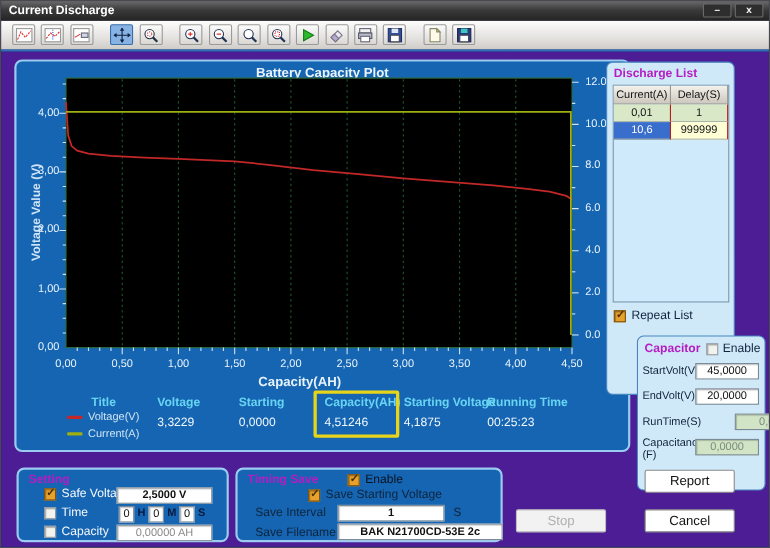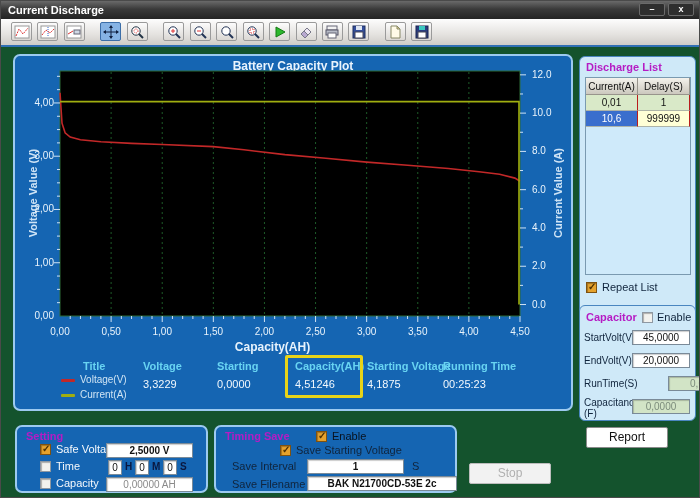--- a/index.html
+++ b/index.html
@@ -31,21 +31,21 @@
   }
   .tb {
     display:inline-flex; align-items:center; justify-content:center;
     width:21px; height:19px; margin-right:1px; vertical-align:top;
     background: linear-gradient(#fcfcfc,#dad7d3);
     border:1px solid #9a9a9a; border-radius:2px; padding:0;
   }
   .tb.active { background:#86b3e4; border-color:#3c6ea8; }
   .tb.gap { margin-left:10px; }
   
-  .client { position:absolute; left:0; top:46px; width:700px; height:452px; background:#14532d; }
+  .client { position:absolute; left:0; top:46px; width:700px; height:452px; background:#4c1d95; }
   .panel-blue {
     position:absolute; background:#1565b2;
     border:2px solid #9ccaf0; border-radius:7px;
   }
   .panel-light {
     position:absolute; background:#cfe9f8;
     border:1px solid #4a86c0; border-radius:6px;
   }
   .ptitle { color:#b51cc4; font-weight:bold; font-size:11px; }
   
@@ -69,42 +69,42 @@
     position:absolute; left:53px; top:185px; font-size:15px; font-weight:bold;
     line-height:21px; white-space:pre-line;
   }
   .stat-h { position:absolute; color:#68d4f2; font-size:11px; font-weight:bold; }
   .stat-v { position:absolute; color:#f2f8fd; font-size:11px; }
   .legend-item { position:absolute; font-size:10px; color:#cfe4f4; }
   .legend-swatch { display:inline-block; width:14px; height:3px; margin-right:5px; vertical-align:middle; border-radius:1px; }
   #capacity-box { position:absolute; left:270px; top:299px; width:78px; height:43px;
     border:3px solid #e8d418; border-radius:2px; }
   
-  #discharge-panel { left:578px; top:9px; width:117px; height:303px;padding-left:40px; }
+  #discharge-panel { left:550px; top:9px; width:117px; height:303px;padding-left:40px; }
   #discharge-panel .ptitle { position:absolute; left:6px; top:4px; }
   .dtable { position:absolute; left:5px; top:20px; width:106px; height:198px;
     border:1px solid #7a9ab0; background:#cfeafa; font-size:10px; }
   .drow { display:flex; }
   .dcell { width:52px; height:16px; line-height:16px; text-align:center;
     border-right:1px solid #b91c1c; border-bottom:1px solid #aeb4a8; color:#111; }
   .dhead .dcell { height:17px; line-height:17px;
     background:linear-gradient(#f4f2ec,#ccc8be); border-right:1px solid #98948c;
     border-bottom:1px solid #98948c; font-weight:normal; }
   .c-green { background:#d9e9c8; }
   .c-yellow { background:#ffffd6; }
   .c-sel { background:#3a6ecd; color:#fff; }
   .repeat-row { position:absolute; left:6px; top:224px; font-size:11px; color:#10243c; }
   
   .cb { position:absolute; width:11px; height:11px; background:#f2f2ee;
     border:1px solid #8e98a2; box-shadow:inset 1px 1px 1px rgba(0,0,0,.28); }
   .cb.on { background:#e6a22c; border-color:#7e5210; }
   .cb.on::after { content:"\2713"; position:absolute; left:1px; top:-2px;
     font-size:10px; line-height:12px; color:#4e3000; font-weight:bold; }
   
-  #capacitor-panel { left:578px; top:258px; width:117px; height:116px; }
+  #capacitor-panel { left:578px; top:258px; width:117px; height:141px; }
   #capacitor-panel .ptitle { position:absolute; left:6px; top:5px; }
   .cap-label { position:absolute; left:4px; width:50px; font-size:10px; color:#10243c; line-height:11px; }
   .field { position:absolute; height:15px; background:#fff; border:1px solid #7a8a98;
     box-shadow:inset 1px 1px 1px rgba(0,0,0,.2); font-size:10px; color:#111;
     text-align:center; line-height:13px; }
   .field.dis { background:#d2e4c6; color:#7c8c7c; }
   
   #setting-panel { left:14px; top:378px; width:193px; height:68px; }
   #setting-panel .ptitle, #timing-panel .ptitle { position:absolute; left:9px; top:3px; }
   .wlabel { position:absolute; font-size:11px; color:#f4f8fc; }
@@ -453,14 +453,15 @@
       <span class="blabel" style="left:16px; top:33px;">Save Interval</span>
       <div class="field" style="left:91px; top:32px; width:97px; font-weight:bold;">1</div>
       <span class="blabel" style="left:196px; top:33px;">S</span>
 
       <span class="blabel" style="left:16px; top:51px;">Save Filename</span>
       <div class="field" style="left:91px; top:49px; width:150px; font-weight:bold;">BAK N21700CD-53E 2c</div>
     </div>
 
     <button class="abtn" style="left:585px; top:380px;">Report</button>
     <button class="abtn disabled" style="left:468px; top:416px;">Stop</button>
+    <button class="abtn" style="left:585px; top:416px;">Cancel</button>
   </div>
 </div>
 
 </body></html>

